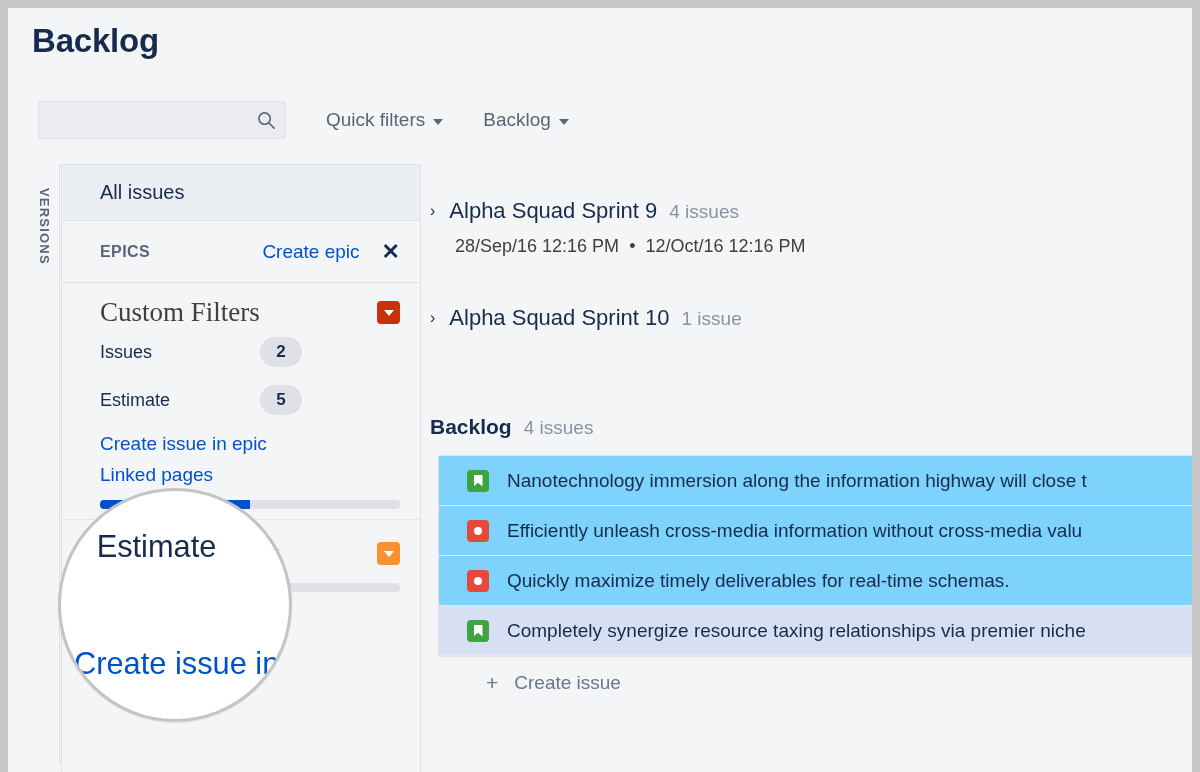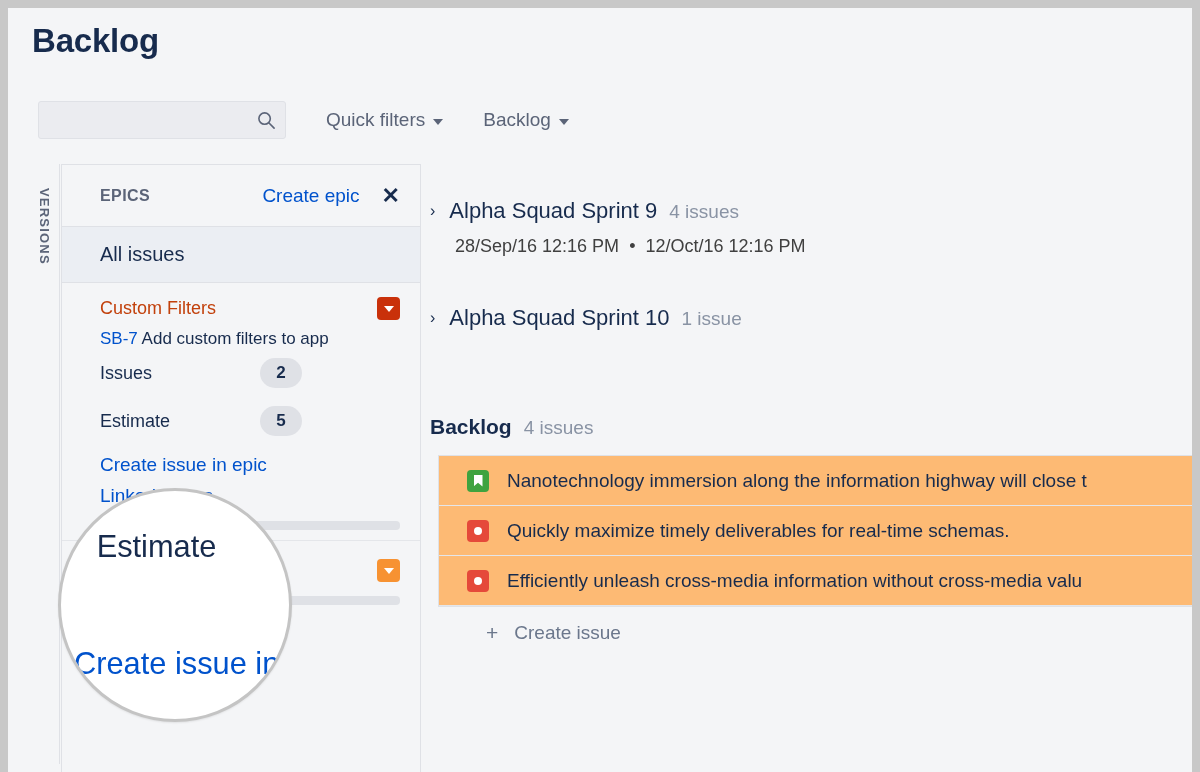--- a/index.html
+++ b/index.html
@@ -148,22 +148,23 @@
     background: #ebeef3;
     border-bottom: 1px solid #dfe1e6;
     cursor: pointer;
   }
 
   .epic-block { padding: 14px 20px 10px 38px; position: relative; }
 
   .epic-row-title {
     display: flex;
     align-items: center;
-    font-size: 18px;
-    color: #c2410c;
+    font-size: 27px;
+    color: #404040;
+    font-family: Liberation Serif, serif;
   }
   .epic-name { flex: 1; }
   .epic-dd {
     width: 23px; height: 23px;
     border-radius: 4px;
     display: flex;
     align-items: center;
     justify-content: center;
     cursor: pointer;
     flex: 0 0 auto;
@@ -276,21 +277,21 @@
     font-weight: bold;
     color: #172b4d;
   }
   .backlog-count { font-size: 19px; color: #8993a4; }
 
   #issue-list {
     margin-top: 16px;
     margin-left: 16px;
     border: 1px solid #dfe1e6;
     border-right: none;
-    background: #fdba74;
+    background: #7dd3fc;
   }
   .issue-row {
     height: 50px;
     display: flex;
     align-items: center;
     padding-left: 28px;
     border-bottom: 1px solid #e4e6ea;
     cursor: pointer;
     white-space: nowrap;
     overflow: hidden;
@@ -387,42 +388,38 @@
       <span class="caret-down"></span>
     </div>
   </div>
 
   <div id="versions-rail">
     <div id="versions-label">VERSIONS</div>
   </div>
 
   <div id="epics-panel">
 
+    <div id="all-issues-row">
+      <span>All issues</span>
+    </div>
+
     <div id="epics-header">
       <span id="epics-title">EPICS</span>
       <span id="create-epic-link">Create epic</span>
       <span id="epics-close">✕</span>
-    </div>
-
-    <div id="all-issues-row">
-      <span>All issues</span>
     </div>
 
     <div class="epic-block">
       <div class="epic-row-title">
         <span class="epic-name">Custom Filters</span>
         <span class="epic-dd" style="background:#c9310a">
           <i class="tri"></i>
         </span>
       </div>
 
-      <div class="epic-issue-line">
-        <span class="epic-issue-key">SB-7</span>
-        <span>Add custom filters to app</span>
-      </div>
 
       <div class="stat-row">
         <span class="stat-label">Issues</span>
         <span class="stat-pill">2</span>
       </div>
       <div class="stat-row">
         <span class="stat-label">Estimate</span>
         <span class="stat-pill">5</span>
       </div>
 
@@ -489,25 +486,29 @@
         <span class="backlog-count">4 issues</span>
       </div>
 
       <div id="issue-list">
         <div class="issue-row">
           <span class="issue-type type-story"></span>
           <span class="issue-text">Nanotechnology immersion along the information highway will close t</span>
         </div>
         <div class="issue-row">
           <span class="issue-type type-bug"></span>
-          <span class="issue-text">Quickly maximize timely deliverables for real-time schemas.</span>
+          <span class="issue-text">Efficiently unleash cross-media information without cross-media valu</span>
         </div>
         <div class="issue-row">
           <span class="issue-type type-bug"></span>
-          <span class="issue-text">Efficiently unleash cross-media information without cross-media valu</span>
+          <span class="issue-text">Quickly maximize timely deliverables for real-time schemas.</span>
+        </div>
+        <div class="issue-row selected">
+          <span class="issue-type type-story"></span>
+          <span class="issue-text">Completely synergize resource taxing relationships via premier niche</span>
         </div>
       </div>
 
       <div id="create-issue-row">
         <span class="plus">+</span>
         <span>Create issue</span>
       </div>
     </div>
 
   </div>

